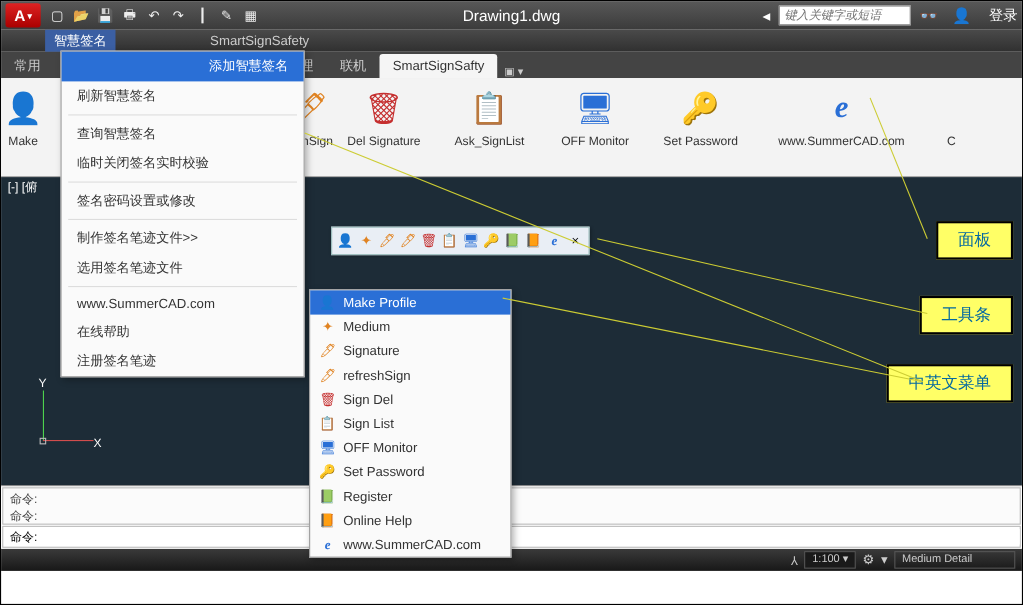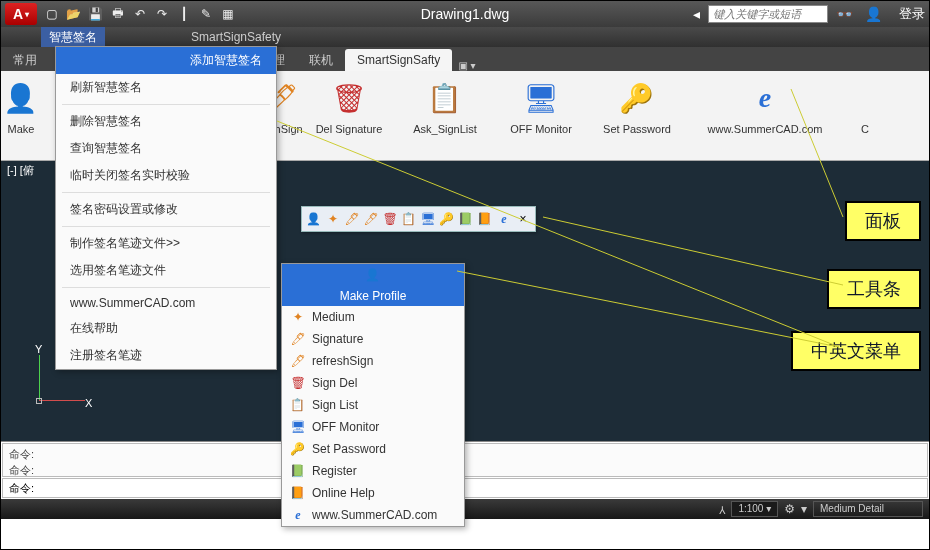--- a/index.html
+++ b/index.html
@@ -55,24 +55,24 @@
   
   .dropdown1 { position:absolute; top:45px; left:54px; width:222px; background:#fafafa; border:1px solid #999; box-shadow:2px 2px 6px rgba(0,0,0,.3);}
   .dropdown1 .mi { padding:5px 14px; font-size:12px; color:#333;}
   .dropdown1 .mi.hl { background:#2a6fd6; color:#fff;text-align:right;}
   .dropdown1 .sep { height:1px; background:#ddd; margin:3px 6px;}
   
   
   .dropdown2 { position:absolute; top:262px; left:280px; width:184px; background:#fafafa; border:1px solid #999; box-shadow:2px 2px 6px rgba(0,0,0,.3);}
   .dropdown2 .mi { padding:3px 8px; font-size:12px; color:#333; display:flex; align-items:center; gap:6px;}
   .dropdown2 .mi .mico { width:16px; height:16px; flex:0 0 16px; display:flex; align-items:center; justify-content:center; font-size:12px;}
-  .dropdown2 .mi.hl { background:#2a6fd6; color:#fff;flex-direction:column;}
-  
-  
-  .annot { position:absolute; right:8px; background:#ffff66; border:2px solid #000; padding:6px 18px; font-size:18px; color:#0f172a; font-weight:500;}
+  .dropdown2 .mi.hl { background:#2a6fd6; color:#fff;}
+  
+  
+  .annot { position:absolute; right:8px; background:#ffff66; border:2px solid #000; padding:6px 18px; font-size:15px; color:#0369a1; font-weight:500;}
   .annot-line { stroke:#cccc33; stroke-width:1; fill:none;}
   svg.overlay { position:absolute; top:0; left:0; width:100%; height:100%; pointer-events:none; z-index:5;}
   
   
   .cmdwrap { height:58px; background:#fff; border-top:1px solid #888;}
   .cmdhist { height:34px; padding:2px 6px; overflow:hidden; border:1px solid #bbb; margin:1px; background:#fbfbfb;}
   .cmdhist div { font-size:11px; color:#444; line-height:16px;}
   .cmdline { display:flex; align-items:center; border:1px solid #bbb; margin:0 1px 1px; height:20px;}
   .cmdline .prompt { padding:0 6px; font-size:11px;}
   .cmdline input { flex:1; border:none; outline:none; font-size:11px;}
@@ -208,21 +208,20 @@
       <div class="tb green">📗</div>
       <div class="tb orange">📙</div>
       <div class="tb blue" style="font-weight: bold; font-style: italic; font-family: serif;">e</div>
       <div class="tb ">×</div>
     </div>
 
   <div class="dropdown1" id="dd1">
       <div class="mi hl">添加智慧签名</div>
       <div class="mi">刷新智慧签名</div>
       <div class="sep"></div>
-      <div class="mi">删除智慧签名</div>
       <div class="mi">查询智慧签名</div>
       <div class="mi">临时关闭签名实时校验</div>
       <div class="sep"></div>
       <div class="mi">签名密码设置或修改</div>
       <div class="sep"></div>
       <div class="mi">制作签名笔迹文件&gt;&gt;</div>
       <div class="mi">选用签名笔迹文件</div>
       <div class="sep"></div>
       <div class="mi">www.SummerCAD.com</div>
       <div class="mi">在线帮助</div>

